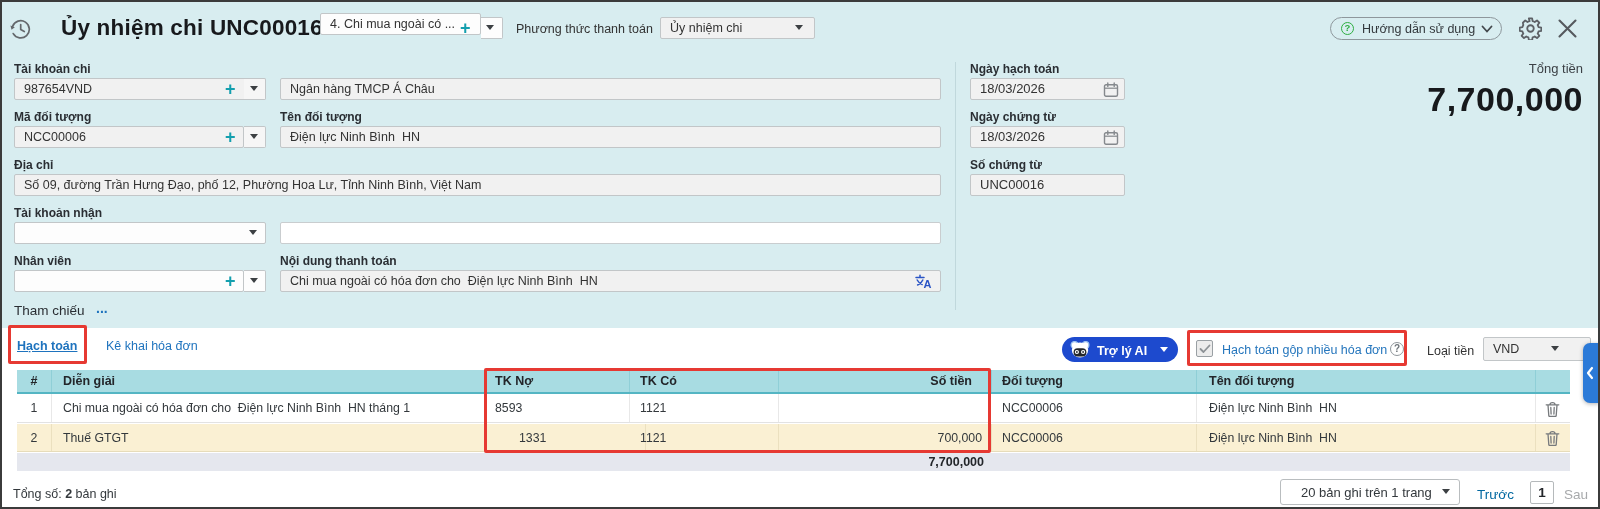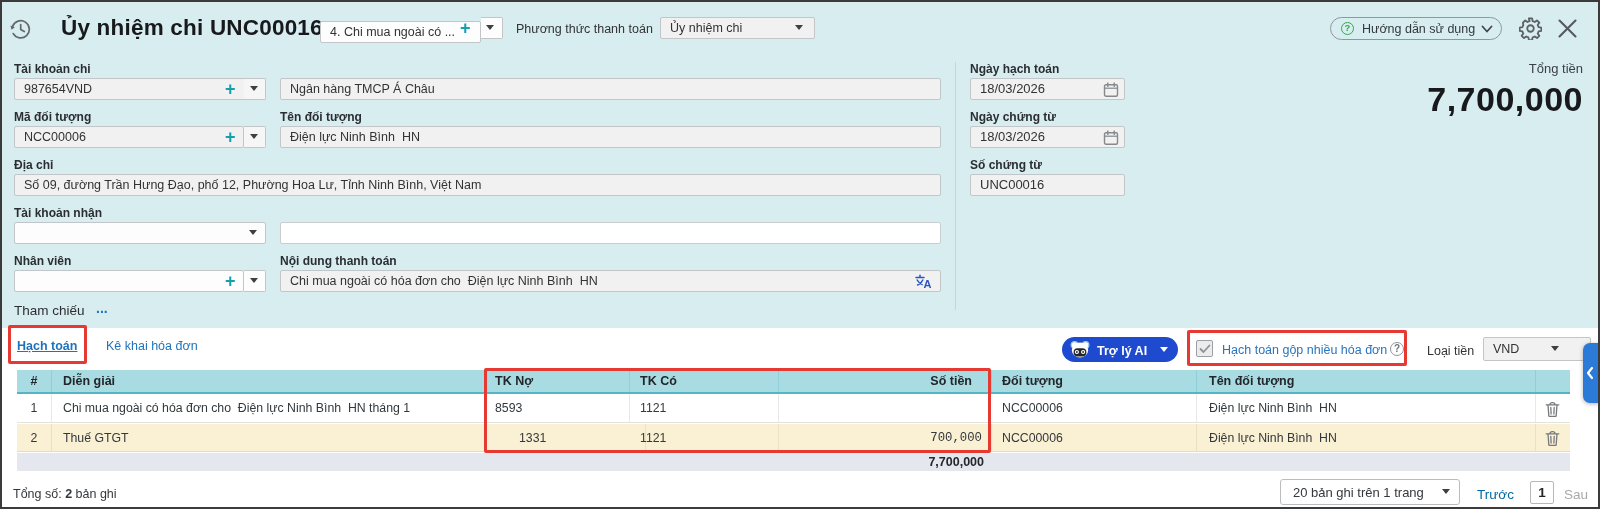--- a/index.html
+++ b/index.html
@@ -26,21 +26,21 @@
 <div id="stage">
   <div id="cyan" class="abs"></div>
 
   <svg class="abs" style="left:10px;top:19px" width="21" height="21" viewBox="0 0 21 21">
     <path d="M3.25 14.6 A 8.6 8.6 0 1 0 2.62 7.36" fill="none" stroke="#64686c" stroke-width="1.7" stroke-linecap="round"></path>
     <path d="M1.53 10.67 L4.79 8.21 L0.45 6.51 Z" fill="#64686c"></path>
     <path d="M10.7 5.6 L10.7 10.6 L14.3 12.6" fill="none" stroke="#64686c" stroke-width="1.7" stroke-linecap="round" stroke-linejoin="round"></path>
   </svg>
   <div class="abs" style="left:41px;top:15px;font-size:22.5px;font-weight:bold;color:#17191c;letter-spacing:0.2px;margin-left:20px;">Ủy nhiệm chi UNC00016</div>
 
-  <div class="field" style="left:320px;top:21px;width:161px;background:#fdfdfd;font-size:12.5px;">4. Chi mua ngoài có ...</div>
+  <div class="field" style="left:320px;top:13px;width:161px;background:#fdfdfd;font-size:12.5px;">4. Chi mua ngoài có ...</div>
   <div class="plus" style="left:460px;top:18px;">+</div>
   <div class="arrowseg" style="left:481px;top:17px;background:#fdfdfd;"></div>
   <div class="tri" style="left:486px;top:25px;"></div>
 
   <div class="plain abs" style="left:516px;top:22px;">Phương thức thanh toán</div>
   <div class="field" style="left:660px;top:17px;width:155px;">Ủy nhiệm chi</div>
   <div class="tri" style="left:795px;top:25px;"></div>
 
   <div class="abs" style="left:1330px;top:17px;width:172px;height:23px;border:1.5px solid #8e979c;border-radius:12px;"></div>
   <div class="abs" style="left:1341px;top:22px;width:13px;height:13px;border:1.6px solid #2eae41;border-radius:50%;color:#2eae41;font-size:9.5px;font-weight:bold;text-align:center;line-height:10px;">?</div>
@@ -176,34 +176,34 @@
     <div class="rc" style="left:1519px;width:34px;border-right:none;"></div>
     <svg class="abs trash" style="left:1528px;top:7px" width="15" height="16" viewBox="0 0 15 16">
         <path d="M1.2 3.8 h12.6 M5 3.5 c0-2.6 5-2.6 5 0 M3 4 l0.8 10.6 a1 1 0 0 0 1 0.9 h5.4 a1 1 0 0 0 1-0.9 L12 4 M5.8 6.5 l0.3 6.5 M9.2 6.5 l-0.3 6.5" fill="none" stroke="#76797c" stroke-width="1.3" stroke-linecap="round"></path>
       </svg>
   </div>
   <div class="abs row2" style="left:17px;top:424px;width:1553px;height:28px;background:#faf0d3;border-bottom:1px solid #e6dcba;">
     <div class="rc" style="left:0;width:35px;text-align:center;">2</div>
     <div class="rc" style="left:35px;width:433px;padding-left:11px;">Thuế GTGT</div>
     <div class="rc" style="left:484px;width:145px;padding-left:18px;">1331</div>
     <div class="rc" style="left:613px;width:149px;padding-left:10px;">1121</div>
-    <div class="rc" style="left:762px;width:213px;text-align:right;padding-right:9px;font-family:Liberation Mono, monospace;">700,000</div>
+    <div class="rc" style="left:762px;width:213px;text-align:right;padding-right:9px;">700,000</div>
     <div class="rc" style="left:975px;width:205px;padding-left:10px;">NCC00006</div>
     <div class="rc" style="left:1180px;width:339px;padding-left:12px;">Điện lực Ninh Bình&nbsp; HN</div>
     <div class="rc" style="left:1519px;width:34px;border-right:none;"></div>
     <svg class="abs trash" style="left:1528px;top:6px" width="15" height="16" viewBox="0 0 15 16">
         <path d="M1.2 3.8 h12.6 M5 3.5 c0-2.6 5-2.6 5 0 M3 4 l0.8 10.6 a1 1 0 0 0 1 0.9 h5.4 a1 1 0 0 0 1-0.9 L12 4 M5.8 6.5 l0.3 6.5 M9.2 6.5 l-0.3 6.5" fill="none" stroke="#76797c" stroke-width="1.3" stroke-linecap="round"></path>
       </svg>
   </div>
   <div class="abs" style="left:17px;top:453px;width:1553px;height:18px;background:#e5e7ee;">
     <div class="abs" style="left:762px;width:213px;text-align:right;padding-right:8px;font-size:12.5px;font-weight:bold;color:#23262a;line-height:18px;width:213px;">7,700,000</div>
   </div>
   <div class="redbox" style="left:484px;top:368px;width:507px;height:85px;"></div>
 
   <div class="abs" style="left:13px;top:487px;font-size:12.5px;color:#33383c;">Tổng số: <b>2</b> bản ghi</div>
-  <div class="abs" style="left:1280px;top:479px;width:180px;height:26px;border:1px solid #b9bdbf;border-radius:3px;background:#fff;font-size:13px;color:#33383c;line-height:25px;padding-left:12px;">20 bản ghi trên 1 trang</div>
+  <div class="abs" style="left:1280px;top:479px;width:180px;height:26px;border:1px solid #b9bdbf;border-radius:3px;background:#fff;font-size:13px;color:#33383c;line-height:25px;padding-left:20px;">20 bản ghi trên 1 trang</div>
   <div class="tri" style="left:1442px;top:489px;"></div>
   <div class="abs" style="left:1477px;top:487px;font-size:13.5px;color:#0369a1;">Trước</div>
   <div class="abs" style="left:1530px;top:481px;width:24px;height:23px;border:1px solid #b5b9bb;border-radius:2px;background:#fff;font-size:13.5px;font-weight:bold;color:#23262a;text-align:center;line-height:21px;">1</div>
   <div class="abs" style="left:1564px;top:487px;font-size:13.5px;color:#a7a9ab;">Sau</div>
 
   <div id="frameborder" class="abs"></div>
 </div>
 
 </body></html>

